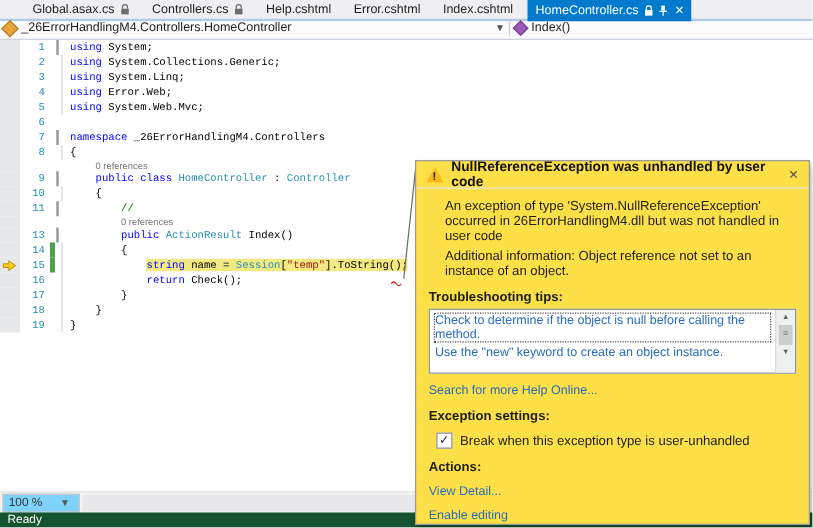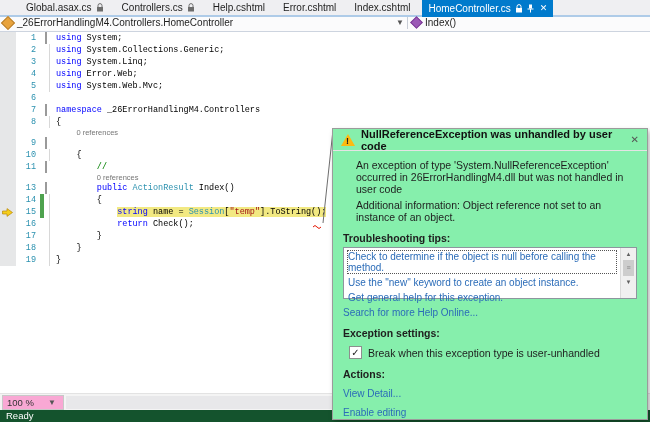--- a/index.html
+++ b/index.html
@@ -51,21 +51,21 @@
   .code .c{color:#008000;} .code .p{color:#000;} .code .e{color:#000;}
   .hl{background:#F2E982;}
   .lens-text{color:#767676;font-family:"Liberation Sans",sans-serif;font-size:7.5px;}
   .cur-arrow{position:absolute;left:2px;top:2px;}
 
   
   .callout{position:absolute;inset:0;pointer-events:none;z-index:5;}
 
   
   .popup{position:absolute;left:332px;top:128px;width:316px;height:292px;
-         background:#86efac;border:1px solid #9B9B9B;z-index:10;
+         background:#fde047;border:1px solid #9B9B9B;z-index:10;
          box-shadow:2px 3px 5px rgba(0,0,0,.28);font-size:10.5px;color:#1e1e1e;
          box-sizing:border-box;}
   .popup-header{display:flex;align-items:center;gap:6px;height:21px;padding:0 8px;
                 border-bottom:1px solid #E4E4E4;}
   .popup-title{font-weight:bold;font-size:11px;color:#111;flex:1;}
   .popup-close{color:#555;font-size:10px;cursor:pointer;}
   .warn-icon{position:relative;width:0;height:0;flex:none;
              border-left:7px solid transparent;border-right:7px solid transparent;
              border-bottom:12px solid #FDBA12;}
   .warn-icon::after{content:"!";position:absolute;left:-2px;top:2px;
@@ -87,21 +87,21 @@
   .search-link{display:inline-block;margin-top:8px;}
   .chkrow{display:flex;align-items:center;gap:6px;margin-top:7px;padding-left:6px;}
   .chk{width:11px;height:11px;border:1px solid #8E8E8E;background:#fff;font-size:10px;
        line-height:11px;text-align:center;color:#222;cursor:pointer;flex:none;}
   .actions-list .plink{display:block;margin-top:8px;}
 
   
   .bottom-strip{position:absolute;left:0;right:0;top:393px;height:17px;background:#F4F4F4;
                 display:flex;align-items:center;border-top:1px solid #E3E3E3;}
   .zoom-combo{display:flex;align-items:center;gap:6px;width:52px;height:13px;
-              background:#f9a8d4;border:1px solid #C8C8C8;margin-left:2px;padding:0 4px;
+              background:#7dd3fc;border:1px solid #C8C8C8;margin-left:2px;padding:0 4px;
               font-size:9.5px;color:#333;cursor:pointer;}
   .zoom-combo .ddarrow{margin-left:auto;}
   .hscroll{flex:1;height:13px;background:#E8E8EA;margin:0 2px;}
   .statusbar{position:absolute;left:0;right:0;bottom:0;height:12px;background:#14532d;
              color:#fff;font-size:9.5px;line-height:12px;padding-left:6px;
              box-sizing:border-box;}
 </style>
 </head>
 <body>
 
@@ -230,20 +230,21 @@
         <span class="g-num"></span>
         <span class="g-chg"></span>
         <span class="g-out"></span>
         <span class="code"><span class="lens-text" style="margin-left: 20.4px;">0 references</span></span>
       </div>
       <div class="row">
         <span class="g-icon"></span>
         <span class="g-num">9</span>
         <span class="g-chg"></span>
         <span class="g-out"><span class="obox"></span></span>
+        <span class="code"><span class="p">    </span><span class="k">public</span><span class="p"> </span><span class="k">class</span><span class="p"> </span><span class="t">HomeController</span><span class="p"> : </span><span class="t">Controller</span></span>
       </div>
       <div class="row">
         <span class="g-icon"></span>
         <span class="g-num">10</span>
         <span class="g-chg"></span>
         <span class="g-out guide"></span>
         <span class="code"><span class="p">    {</span></span>
       </div>
       <div class="row">
         <span class="g-icon"></span>
@@ -325,21 +326,20 @@
       <span class="popup-title">NullReferenceException was unhandled by user code</span>
       <span class="popup-close">✕</span>
     </div>
     <div class="popup-body">
       <p>An exception of type 'System.NullReferenceException' occurred in 26ErrorHandlingM4.dll but was not handled in user code</p>
       <p>Additional information: Object reference not set to an instance of an object.</p>
       <div class="bold">Troubleshooting tips:</div>
       <div class="tips-box" id="tips-list">
         <a class="plink focused">Check to determine if the object is null before calling the method.</a>
           <a class="plink">Use the "new" keyword to create an object instance.</a>
-          <a class="plink">Get general help for this exception.</a>
           <div class="tips-scrollbar">
           <div class="sb-btn">▲</div>
           <div class="sb-thumb">≡</div>
           <div class="sb-btn">▼</div>
         </div>
       </div>
       <a class="plink search-link">Search for more Help Online...</a>
       <div class="bold">Exception settings:</div>
       <div class="chkrow">
         <span class="chk" id="break-chk">✓</span>

